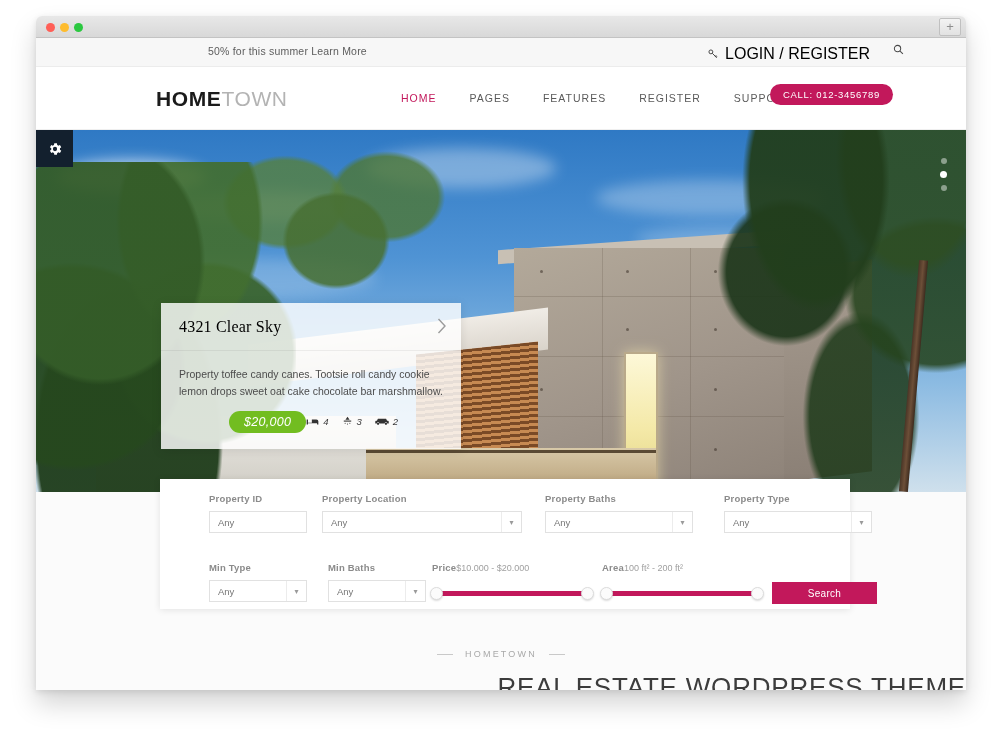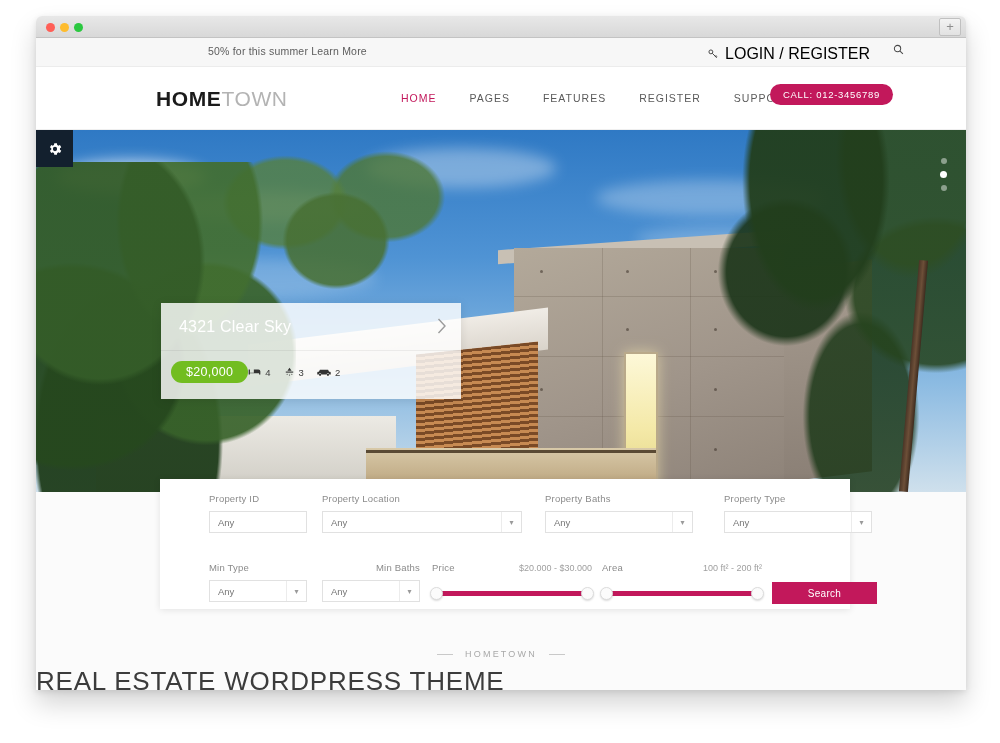--- a/index.html
+++ b/index.html
@@ -212,50 +212,50 @@
     background: rgba(255,255,255,.82);
     box-shadow: 0 2px 10px rgba(0,0,0,.10);
   }
   #card-head {
     position: relative;
     height: 48px;
     padding: 0 18px;
     display: flex; align-items: center;
     border-bottom: 1px solid rgba(0,0,0,.06);
   }
-  #card-title { font-size: 16px; color: #ffffff; letter-spacing: .2px; }
+  #card-title { font-size: 16px; color: #000000; letter-spacing: .2px; font-family: Liberation Serif, serif; }
   #card-next { position: absolute; right: 14px; top: 15px; }
   #card-body { padding: 15px 18px 0 18px; }
   #card-desc {
     font-size: 10.5px; color: #4c4c4c; line-height: 1.65;
   }
   #card-foot {
-    padding: 10px 18px 16px 10px;
-    display: flex; align-items: center; justify-content: flex-start;
+    padding: 10px 18px 16px 23px;
+    display: flex; align-items: center; justify-content: center; font-style: italic;
   }
   #price-badge {
     background: #72bd20; color: #ffffff;
     border-radius: 13px; height: 22px; padding: 0 15px;
     font-size: 12.5px; display: flex; align-items: center; letter-spacing: .3px;
   }
   #card-stats { display: flex; align-items: center; gap: 13px; }
   .stat { display: flex; align-items: center; gap: 4px; font-size: 9.5px; color: #3a3a3a; }
 
   
   #search-panel {
     position: absolute; left: 124px; top: 441px;
     width: 690px; height: 130px;
     background: #ffffff;
     box-shadow: 0 1px 7px rgba(0,0,0,.10);
     z-index: 5;
   }
   #search-row-1 { position: absolute; left: 0; top: 14px; width: 100%; height: 50px; }
   #search-row-2 { position: absolute; left: 0; top: 83px; width: 100%; height: 50px; }
   .field-label {
-    font-size: 9.5px; color: #8b8b8b; margin-bottom: 7px; display: block; letter-spacing: .2px;
+    font-size: 9.5px; color: #8b8b8b; margin-bottom: 7px; display: block; letter-spacing: .2px; font-weight: bold;
   }
   .txt-input {
     width: 100%; height: 22px;
     border: 1px solid #e1e1e1; background: #fff;
     font-size: 9.5px; color: #b4b4b4; padding: 0 8px;
     font-family: "Liberation Sans", sans-serif;
   }
   .sel-wrap {
     position: relative; height: 22px; border: 1px solid #e1e1e1; background: #fff;
     display: flex; align-items: center;
@@ -268,26 +268,26 @@
     color: #9a9a9a; font-size: 8px;
   }
   .fld { position: absolute; }
   
   #f-id    { left: 49px;  width: 98px; }
   #f-loc   { left: 162px; width: 200px; }
   #f-stat  { left: 385px; width: 148px; }
   #f-type  { left: 564px; width: 148px; }
   
   #f-beds  { left: 49px;  width: 98px; }
-  #f-baths { left: 162px; width: 98px; text-align: right; }
+  #f-baths { left: 168px; width: 98px; }
   #f-price { left: 272px; width: 160px; }
   #f-area  { left: 442px; width: 160px; }
   #f-go    { left: 612px; width: 105px; }
 
-  .slider-head { display: flex; justify-content: space-between; align-items: baseline; }
+  .slider-head { display: flex; align-items: baseline; }
   .slider-val { font-size: 9px; color: #a0a0a0; }
   .slider {
     position: relative; height: 5px; margin-top: 11px;
     background: #c2185b; border-radius: 3px;
   }
   .knob {
     position: absolute; top: -4px; width: 13px; height: 13px;
     background: #fbfbfb; border: 1px solid #dcdcdc; border-radius: 50%;
     box-shadow: 0 1px 2px rgba(0,0,0,.15);
   }
@@ -308,22 +308,22 @@
   #section-eyebrow {
     position: absolute; left: 0; right: 0; top: 157px;
     text-align: center;
     font-size: 9px; color: #a9a9a9; letter-spacing: 2.2px;
   }
   #section-eyebrow .rule {
     display: inline-block; width: 16px; height: 1px;
     background: #c9c9c9; vertical-align: middle; margin: 0 12px;
   }
   #section-title {
-    position: absolute; left: 0; right: 0; top: 174px;
-    text-align: left;
+    position: absolute; left: 0; right: 0; top: 180px;
+    text-align: right;
     font-size: 26px; color: #3c3c3c; letter-spacing: .8px; font-weight: 400;
   }
 </style>
 </head>
 <body>
 
 <div id="browser-window">
 
   <div id="titlebar">
     <span class="traffic red"></span>
@@ -417,20 +417,23 @@
         <span class="dot active"></span>
         <span class="dot"></span>
       </div>
 
       <div id="property-card">
         <div id="card-head">
           <span id="card-title">4321 Clear Sky</span>
           <svg id="card-next" width="10" height="16" viewBox="0 0 10 16">
             <path d="M1.5 1 L8 8 L1.5 15" fill="none" stroke="#9b9b9b" stroke-width="1.4"></path>
           </svg>
+        </div>
+        <div id="card-body">
+          <div id="card-desc">Property toffee candy canes. Tootsie roll candy cookie lemon drops sweet oat cake chocolate bar marshmallow.</div>
         </div>
         <div id="card-foot">
           <div id="price-badge">$20,000</div>
           <div id="card-stats">
             <span class="stat">
               <svg width="13" height="10" viewBox="0 0 20 14" fill="#333">
                 <path d="M1 3v8h2V9h14v2h2V6a3 3 0 0 0-3-3H9v5H3V3z"></path>
               </svg>
               <span>4</span>
             </span>
@@ -504,21 +507,21 @@
         <div class="fld" id="f-baths">
           <span class="field-label">Min Baths</span>
           <div class="sel-wrap">
             <span class="sel-value">Any</span>
             <span class="sel-arrow">▾</span>
           </div>
         </div>
         <div class="fld" id="f-price">
           <div class="slider-head">
             <span class="field-label">Price</span>
-            <span class="slider-val">$20.000 - $30.000</span>
+            <span class="slider-val">$10.000 - $20.000</span>
           </div>
           <div class="slider">
             <span class="knob left"></span>
             <span class="knob right"></span>
           </div>
         </div>
         <div class="fld" id="f-area">
           <div class="slider-head">
             <span class="field-label">Area</span>
             <span class="slider-val">100 ft² - 200 ft²</span>

